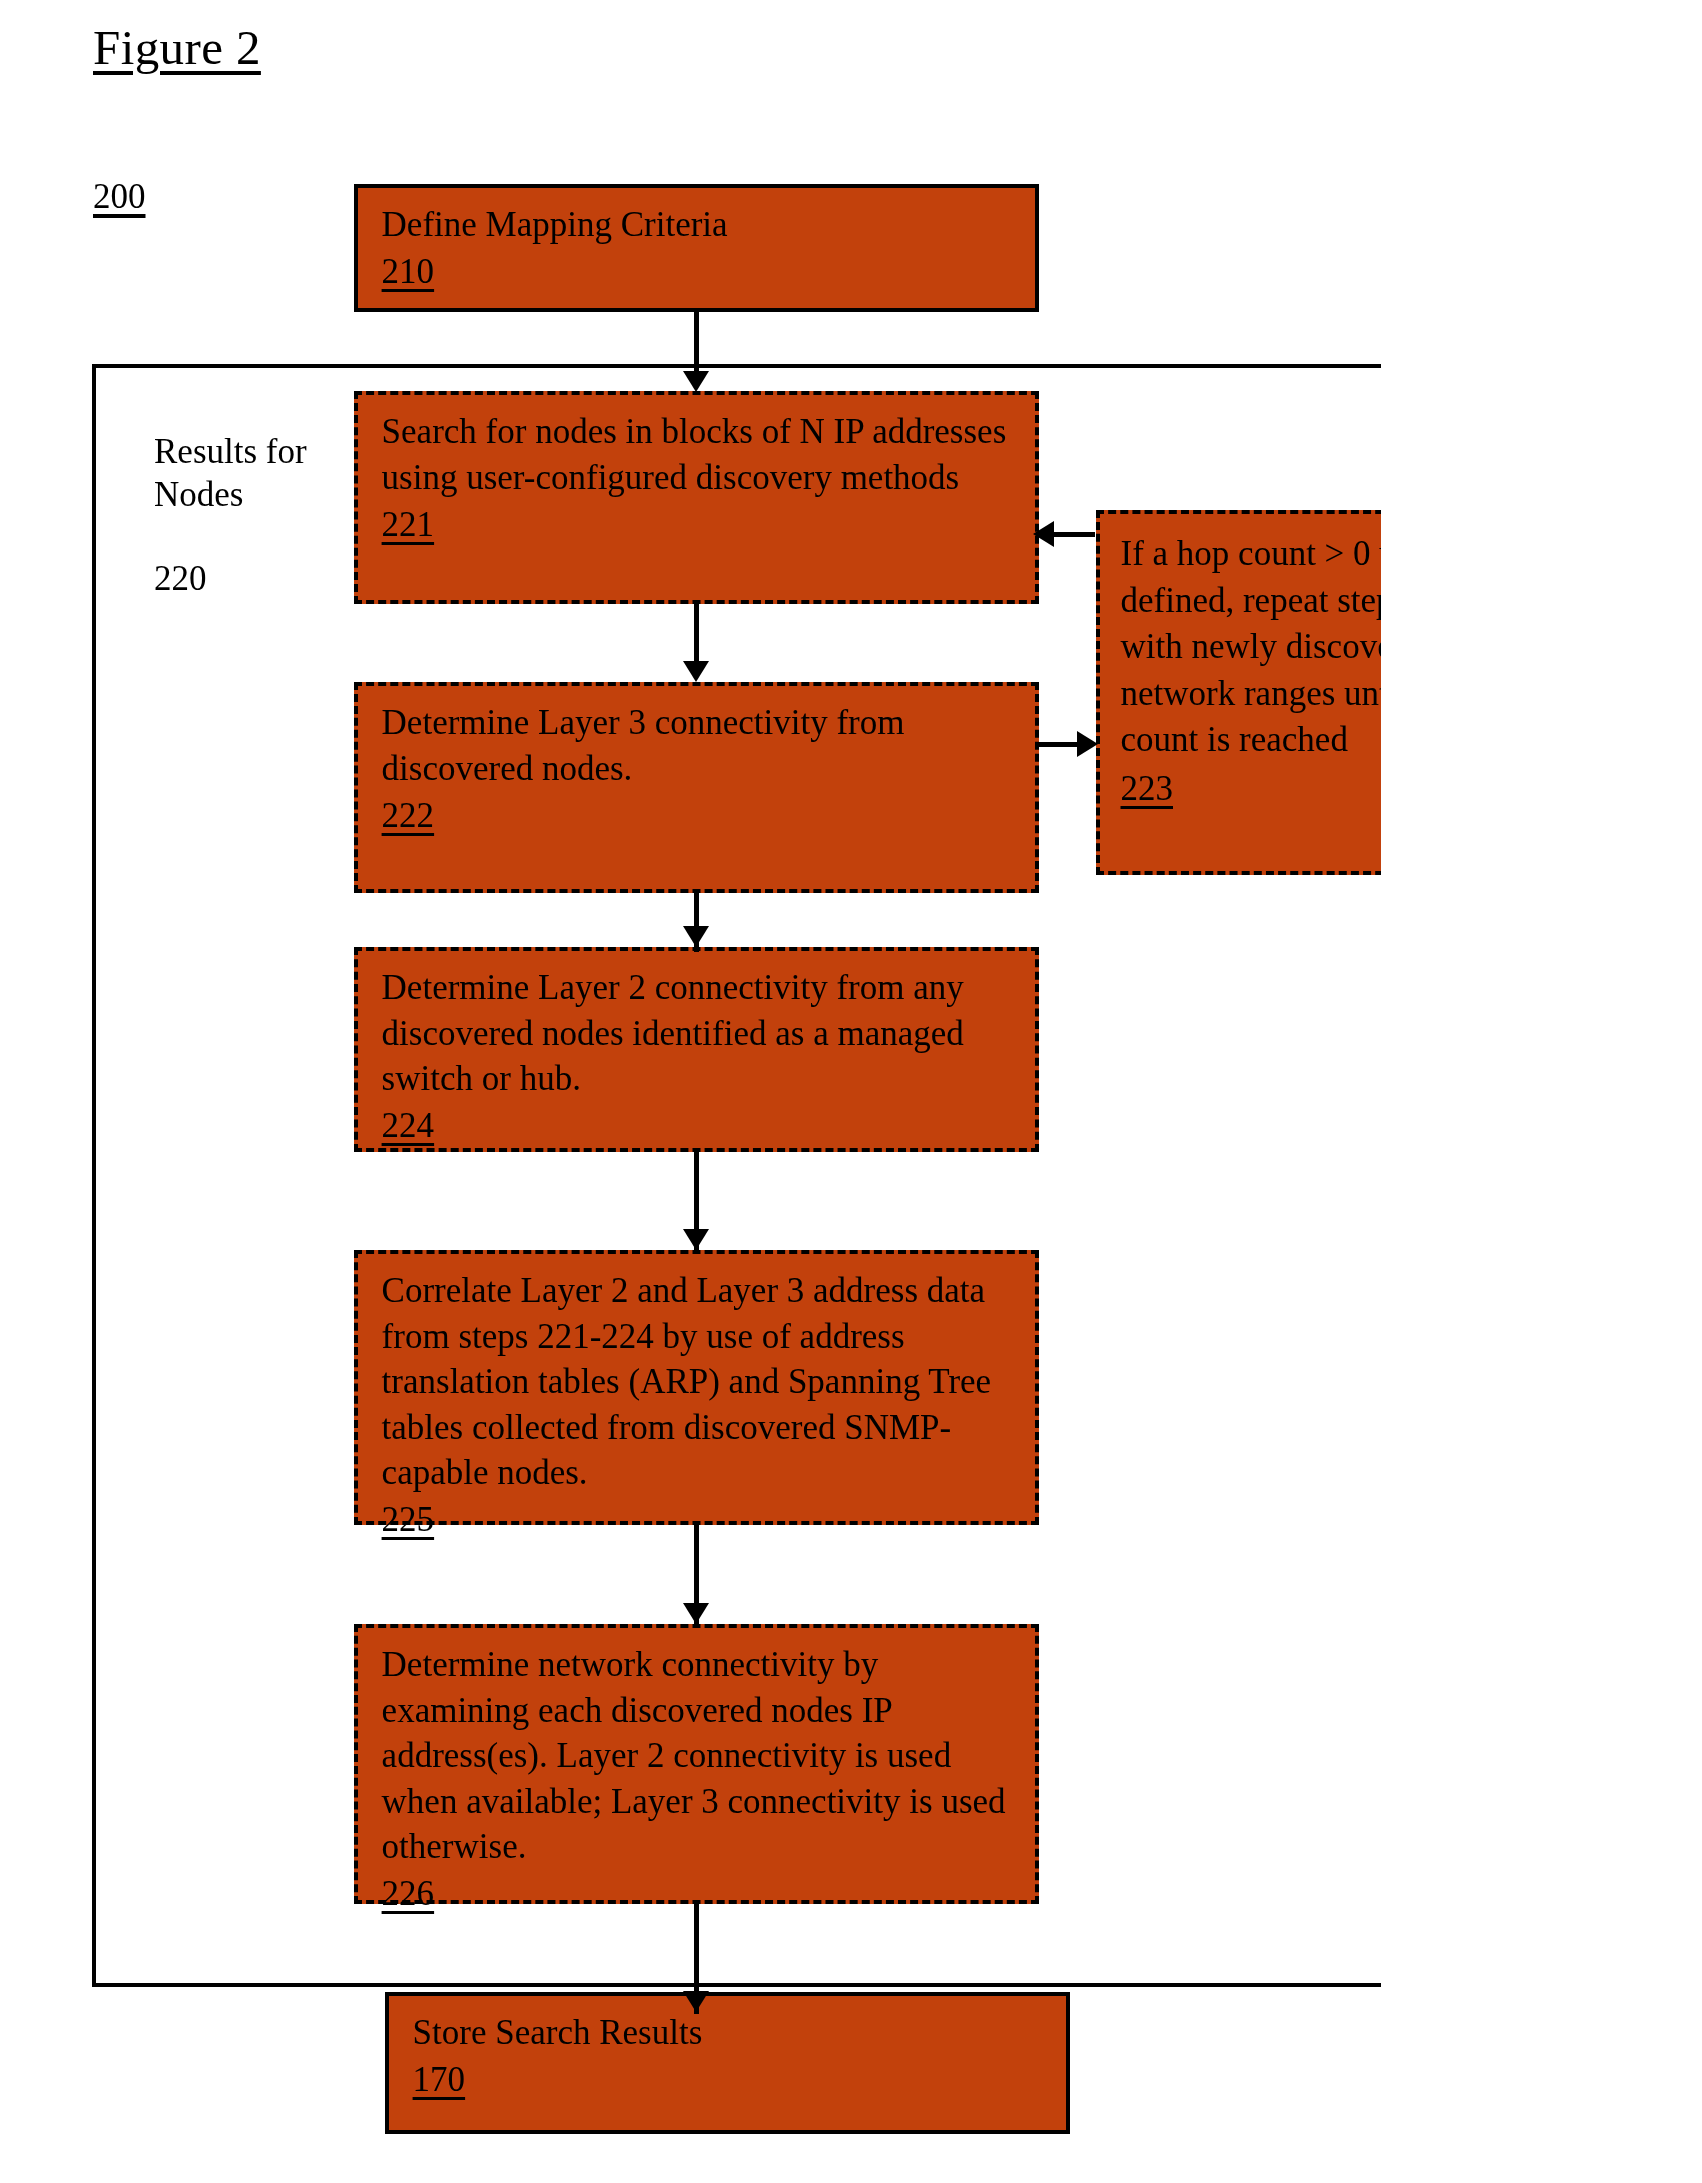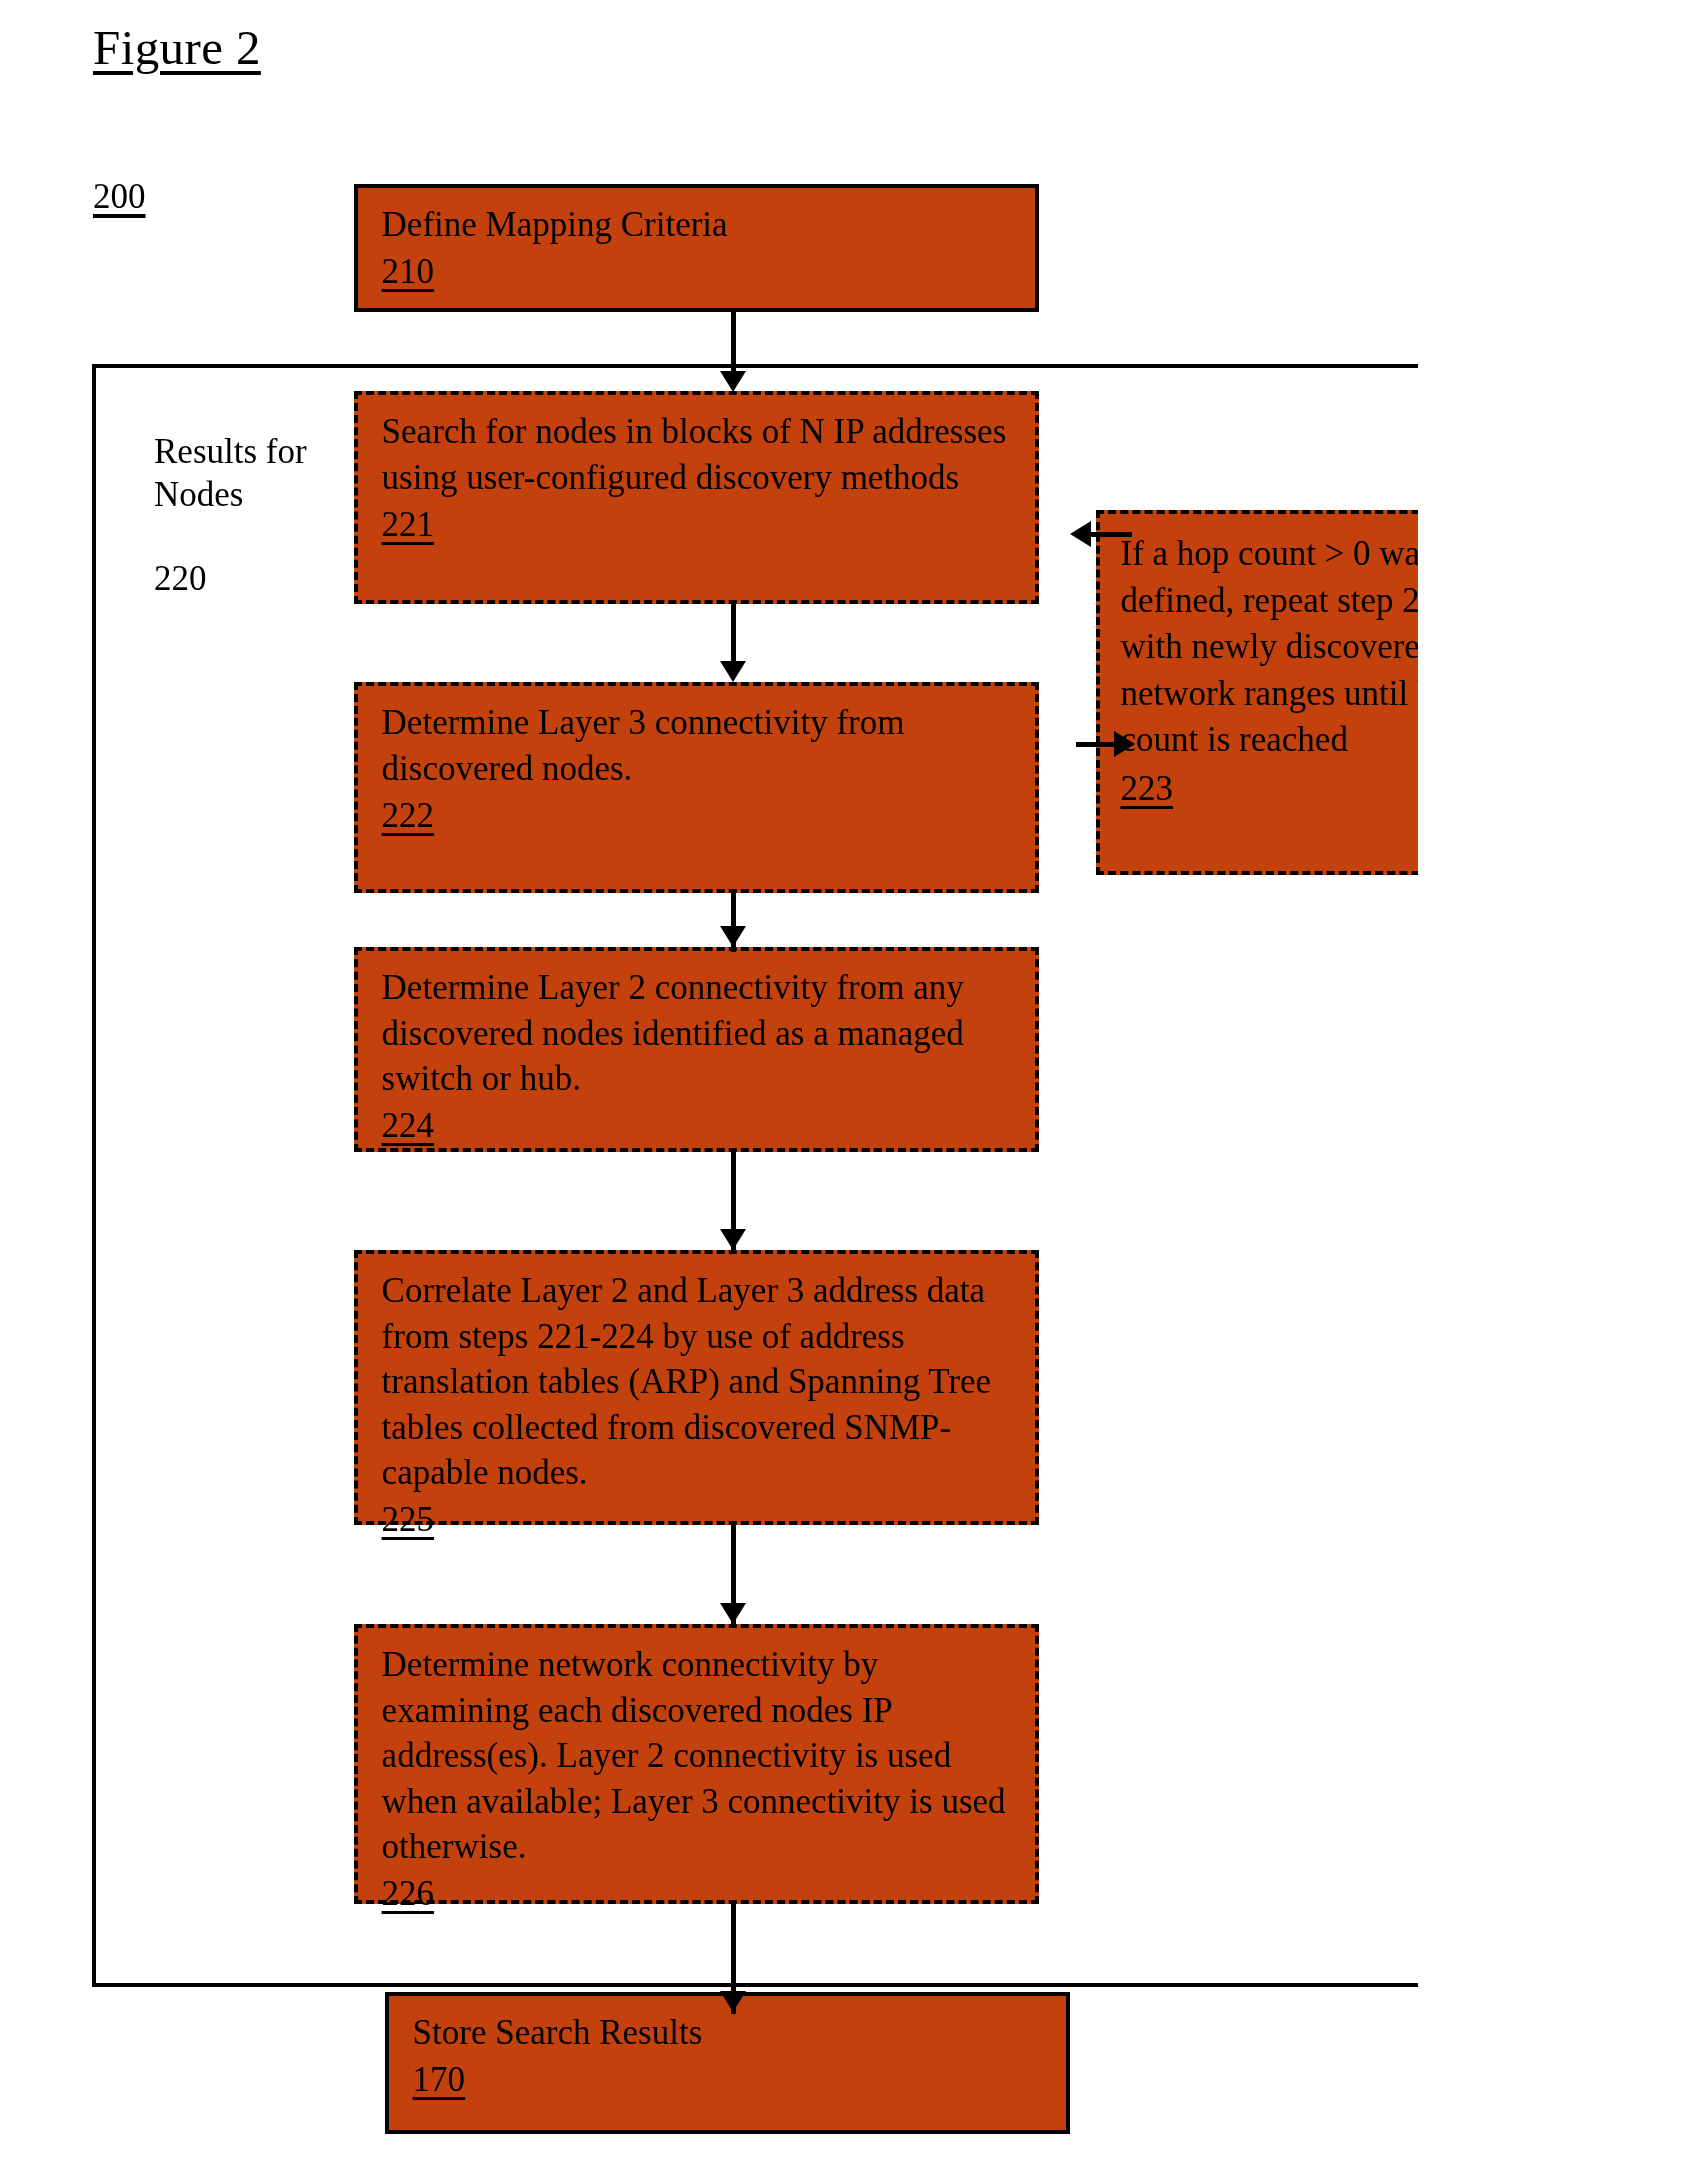--- a/index.html
+++ b/index.html
@@ -10,21 +10,20 @@
   body {
     font-family: "Liberation Serif", "DejaVu Serif", serif;
     color: #000000;
   }
   #page {
     position: relative;
     width: 1381px;
     height: 2183px;
     background: #ffffff;
     overflow: hidden;
-    padding-left: 37px;
   }
 
   
   #fig-title {
     position: absolute;
     left: 93px;
     top: 22px;
     font-size: 49px;
     line-height: 1.05;
     letter-spacing: 0.4px;

